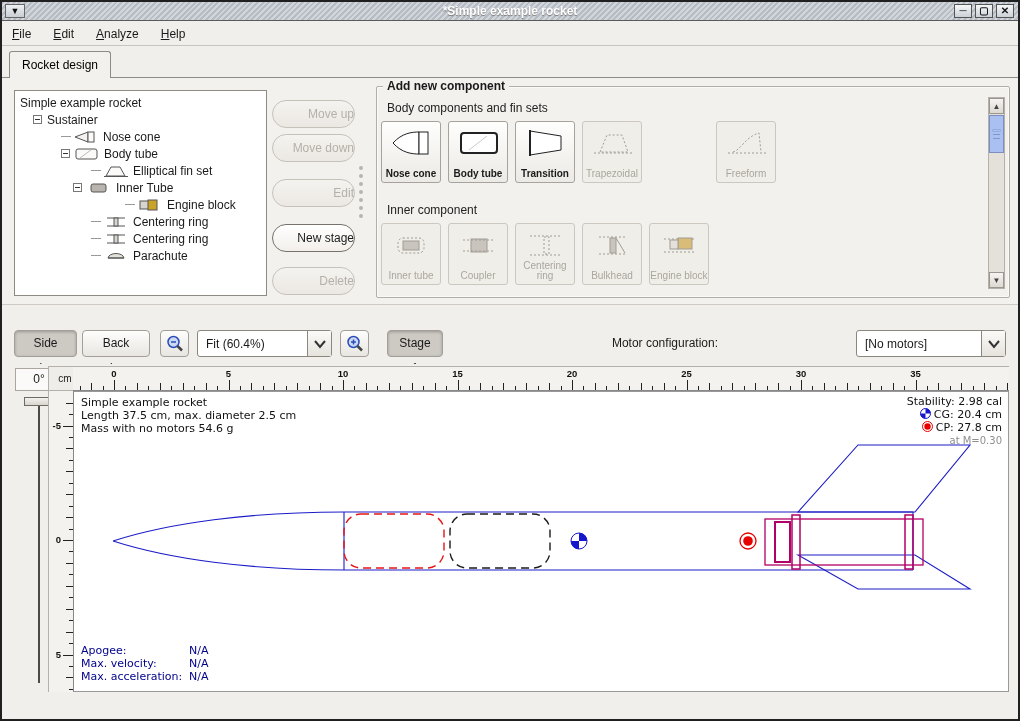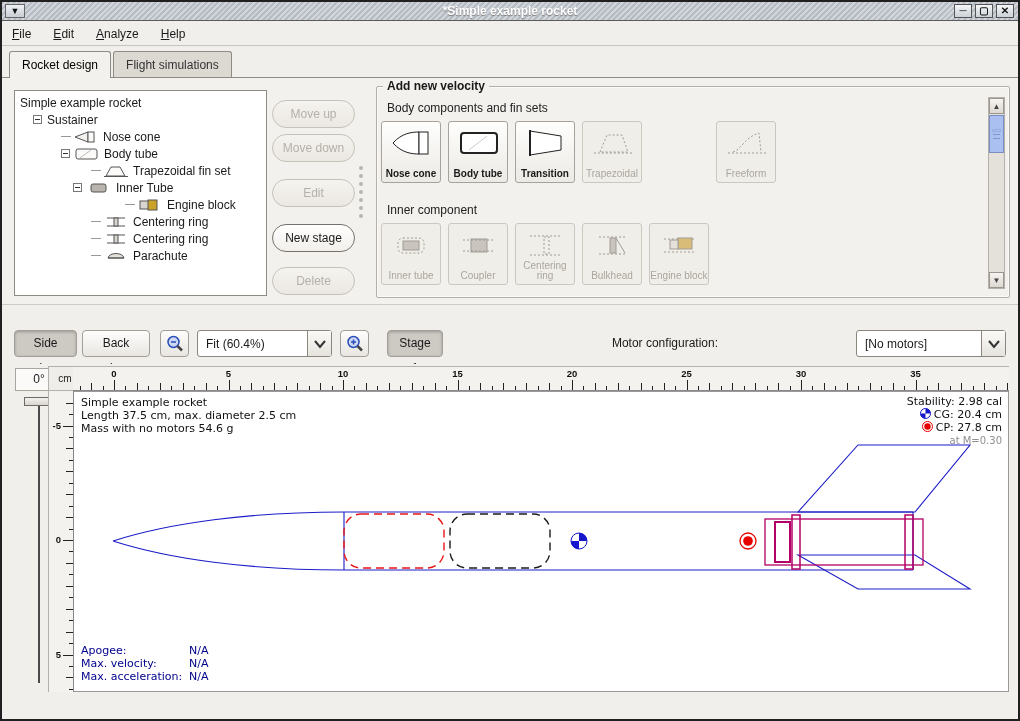--- a/index.html
+++ b/index.html
@@ -39,21 +39,21 @@
     border:1px solid #8e8a84; padding-top:3px; overflow:hidden; }
   .trow { height:17px; display:flex; align-items:center; white-space:nowrap; font-size:12px; }
   .trow .exp { width:9px; height:9px; border:1px solid #777; background:#fff; position:relative; margin-right:5px; flex:none; }
   .trow .exp::before { content:""; position:absolute; left:1px; top:3px; width:5px; height:1px; background:#333; }
   .trow .dash { width:10px; height:1px; background:#999; margin-right:3px; flex:none; }
   .trow .ticon { width:24px; height:14px; margin-right:5px; flex:none; }
   .d0 { padding-left:5px; } .d1 { padding-left:18px; } .d2 { padding-left:46px; }
   .d3 { padding-left:76px; } .d4 { padding-left:110px; }
 
   .sidebtn { position:absolute; left:270px; width:83px; height:28px; border:1px solid #a39f98; border-radius:14px;
-    background:linear-gradient(#fdfdfc,#e9e6e1); text-align:center; line-height:26px; }
+    background:linear-gradient(#fdfdfc,#e9e6e1); text-align:right; line-height:26px; }
   .sidebtn.disabled { color:#b4b0a9; background:linear-gradient(#f5f3ef,#ebe8e3); border-color:#c6c2ba; }
   .sidebtn.primary { border-color:#76726b; background:linear-gradient(#ffffff,#f2efeb); }
 
   .vdots { position:absolute; left:357px; top:88px; width:4px; height:52px; border-left:4px dotted #b9b5ae; }
   .hdots { position:absolute; left:487px; top:228px; width:46px; height:4px; border-top:4px dotted #b9b5ae; }
 
   .groupbox { position:absolute; left:374px; top:8px; width:634px; height:212px; border:1px solid #b3afa7;
     border-radius:2px; box-shadow:inset 0 0 0 1px #fbfaf8; }
   .gtitle { position:absolute; left:6px; top:-8px; background:#f3f1ed; padding:0 4px; font-weight:bold; }
   .seclabel { position:absolute; left:10px; font-size:12px; color:#222; }
@@ -144,21 +144,20 @@
 
   <div class="menubar">
     <span class="mitem"><u>F</u><span>ile</span></span>
     <span class="mitem"><u>E</u><span>dit</span></span>
     <span class="mitem"><u>A</u><span>nalyze</span></span>
     <span class="mitem"><u>H</u><span>elp</span></span>
   </div>
 
   <div class="tabstrip">
     <div class="tab active">Rocket design</div>
-    <div class="tab">Flight simulations</div>
   </div>
 
   <div class="upper">
 
     <div class="treebox">
       <div class="trow d0">
           <span>Simple example rocket</span>
         </div>
       <div class="trow d1">
         <span class="exp"></span>
@@ -179,21 +178,21 @@
               <line x1="5" y1="11" x2="16" y2="3" stroke="#bbb"></line>
             </svg></span>
         <span>Body tube</span>
       </div>
       <div class="trow d3">
         <span class="dash"></span>
         <span class="ticon"><svg width="24" height="14">
               <polygon points="2,12 7,3 16,3 21,12" fill="#fbfaf8" stroke="#555"></polygon>
               <line x1="0" y1="12.5" x2="24" y2="12.5" stroke="#555"></line>
             </svg></span>
-        <span>Trapezoidal fin set</span>
+        <span>Elliptical fin set</span>
       </div>
       <div class="trow d3" style="padding-left:58px;">
         <span class="exp"></span>
         <span class="ticon"><svg width="24" height="14">
               <rect x="4" y="3" width="15" height="8" rx="2" fill="#b9b5ae" stroke="#555"></rect>
             </svg></span>
         <span>Inner Tube</span>
       </div>
       <div class="trow d4">
         <span class="dash"></span>
@@ -233,21 +232,21 @@
 
     <div class="sidebtn disabled" style="top:22px;">Move up</div>
     <div class="sidebtn disabled" style="top:56px;">Move down</div>
     <div class="sidebtn disabled" style="top:101px;">Edit</div>
     <div class="sidebtn primary" style="top:146px;">New stage</div>
     <div class="sidebtn disabled" style="top:189px;">Delete</div>
 
     <div class="vdots"></div>
 
     <div class="groupbox">
-      <div class="gtitle">Add new velocity</div>
+      <div class="gtitle">Add new component</div>
       <div class="seclabel" style="top:14px;">Body components and fin sets</div>
 
       <div class="cbtn" style="left:4px;top:34px;">
         <span class="cicon"><svg width="44" height="30">
               <path d="M3,15 C12,5 22,4 29,4 L29,26 C22,26 12,25 3,15 Z" fill="#fff" stroke="#222"></path>
               <rect x="29" y="4" width="9" height="22" fill="#fff" stroke="#222"></rect>
             </svg></span>
         <span class="clabel">Nose cone</span>
       </div>
       <div class="cbtn" style="left:71px;top:34px;">

